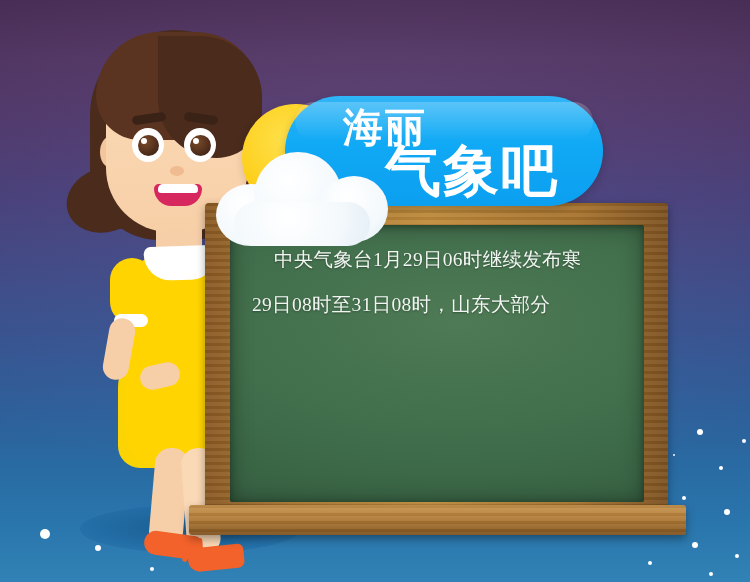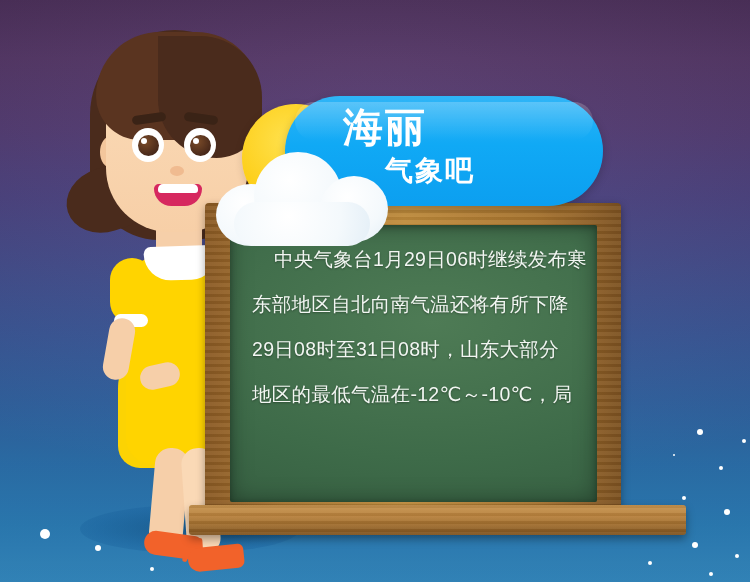--- a/index.html
+++ b/index.html
@@ -24,21 +24,21 @@
   
   #stage:before{
     content:"";position:absolute;inset:0;
     background:radial-gradient(120% 80% at 50% 20%,rgba(255,255,255,.05),rgba(0,0,0,.12) 80%);
     pointer-events:none;
   }
 
   .star{position:absolute;background:#ffffff;border-radius:50%;}
 
   
-  #board-wrap{position:absolute;left:205px;top:203px;width:416px;height:322px;}
+  #board-wrap{position:absolute;left:205px;top:203px;width:463px;height:322px;font-family:Liberation Serif, serif;}
   #board-frame{
     position:absolute;inset:0;
     background:
       repeating-linear-gradient(180deg, rgba(0,0,0,.07) 0 3px, rgba(255,255,255,.05) 3px 7px),
       linear-gradient(90deg,#8a5a24 0%,#a8742f 18%,#c08c3c 48%,#a8742f 80%,#7d5221 100%);
     border-radius:4px;
     box-shadow:0 3px 9px rgba(0,0,0,.35);
   }
   #board-face{
     position:absolute;left:25px;top:22px;right:24px;bottom:23px;
@@ -83,21 +83,21 @@
     border-radius:40px;
   }
   #logo-text{
     position:absolute;left:58px;top:6px;width:246px;height:98px;
     color:#ffffff;font-weight:bold;
   }
   #logo-line1{
     position:absolute;left:0;top:0;font-size:40px;letter-spacing:2px;line-height:50px;
   }
   #logo-line2{
-    position:absolute;left:42px;top:42px;font-size:28px;letter-spacing:2px;line-height:54px;text-align:center;
+    position:absolute;left:42px;top:42px;font-size:56px;letter-spacing:2px;line-height:54px;text-align:center;
   }
 
   
   #sun{
     position:absolute;left:242px;top:104px;width:108px;height:108px;border-radius:50%;
     background:radial-gradient(circle at 42% 34%,#ffe14d 0%,#fdd01d 55%,#f7c20a 100%);
     box-shadow:0 2px 8px rgba(0,0,0,.12);
   }
   .cloud-pf{position:absolute;border-radius:50%;
     background:radial-gradient(circle at 40% 32%,#ffffff 0%,#f4f9fc 60%,#e4eff7 100%);}
@@ -225,23 +225,21 @@
     <div class="sh heel" id="heel-r"></div>
     <div class="sh shoe" id="shoe-l"></div>
     <div class="sh shoe" id="shoe-r"></div>
   </div>
 
   <div id="board-wrap">
     <div id="board-frame"></div>
     <div id="board-face">
       <div id="board-text">
         <span class="ln indent">中央气象台1月29日06时继续发布寒</span>
-        <span class="ln">东部地区自北向南气温还将有所下降</span>
         <span class="ln">29日08时至31日08时，山东大部分</span>
-        <span class="ln">地区的最低气温在-12℃～-10℃，局</span>
 
       </div>
     </div>
   </div>
   <div id="board-ledge"></div>
 
   <div id="sun"></div>
   <div id="logo-badge">
     <div id="logo-text">
       <div id="logo-line1">海丽</div>

